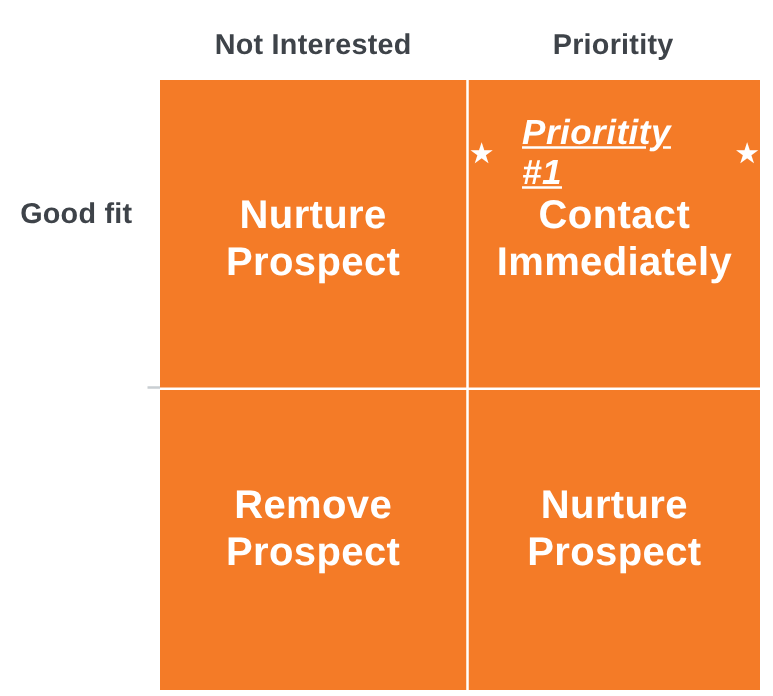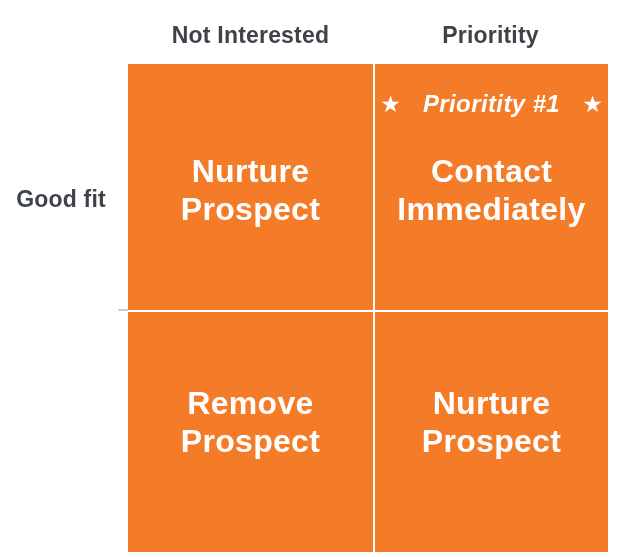--- a/index.html
+++ b/index.html
@@ -33,21 +33,21 @@
   .row-header {
     position: absolute;
     left: 0;
     width: 122px;
     text-align: center;
     font-size: 23px;
     font-weight: bold;
     letter-spacing: 0.2px;
     color: var(--label-gray, #3e4349);
   }
-  .row-header.good { top: 186px; }
+  .row-header.good { top: 157px; }
   .row-header.bad  { top: 418px; }
   
   .matrix {
     position: absolute;
     left: 128px;
     top: 64px;
     width: 480px;
     height: 488px;
     background: var(--divider-white, #ffffff);
     display: grid;
@@ -83,24 +83,25 @@
     align-items: center;
     justify-content: center;
     gap: 22px;
     color: var(--text-white, #ffffff);
   }
   .banner .star {
     font-size: 23px;
     line-height: 1;
   }
   .banner .banner-text {
-    font-size: 24px;
+    font-size: 28px;
     font-weight: bold;
     font-style: italic;
     letter-spacing: 0.4px;
+    text-decoration: underline;
   }
   
   .axis-tick {
     position: absolute;
     left: 118px;
     top: 309px;
     width: 10px;
     height: 2px;
     background: #c9ced2;
   }

